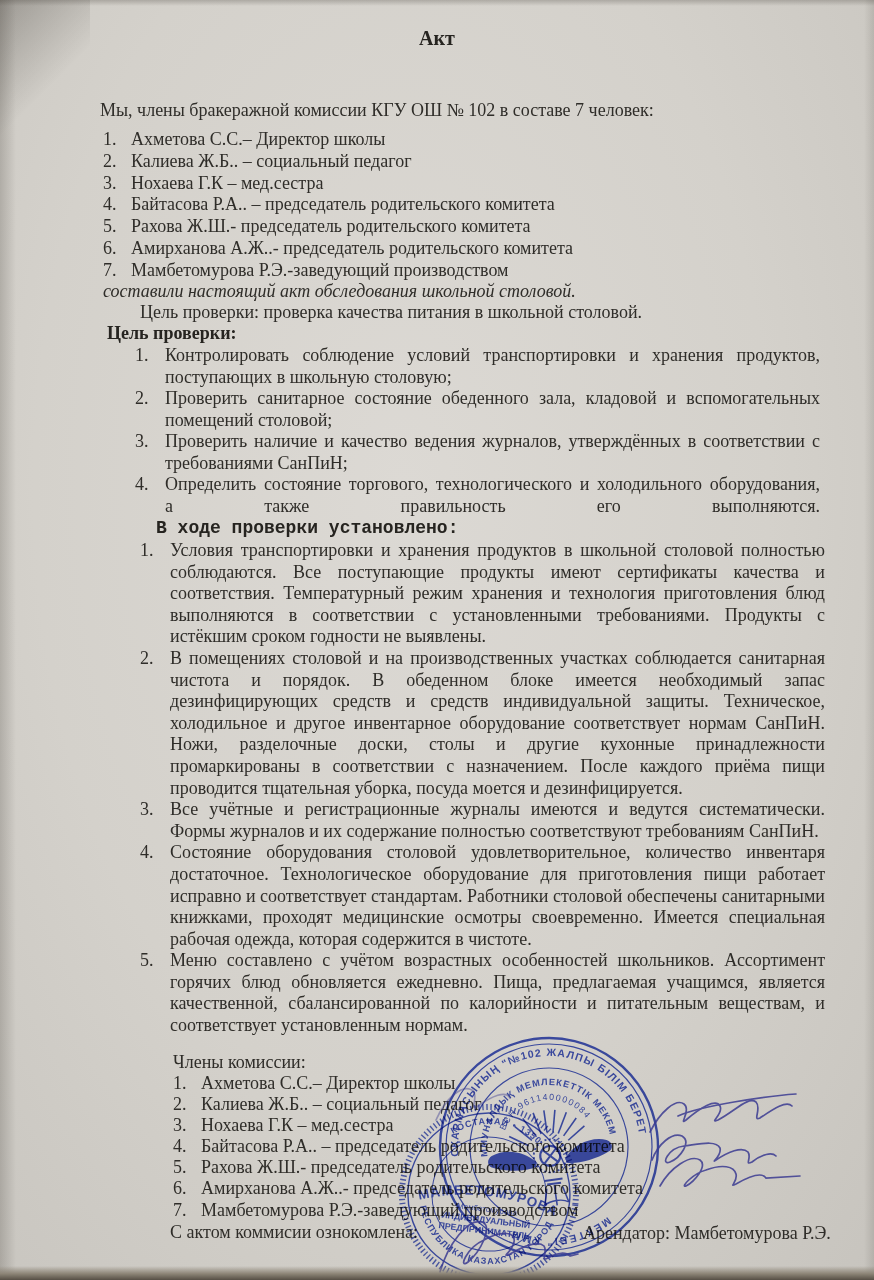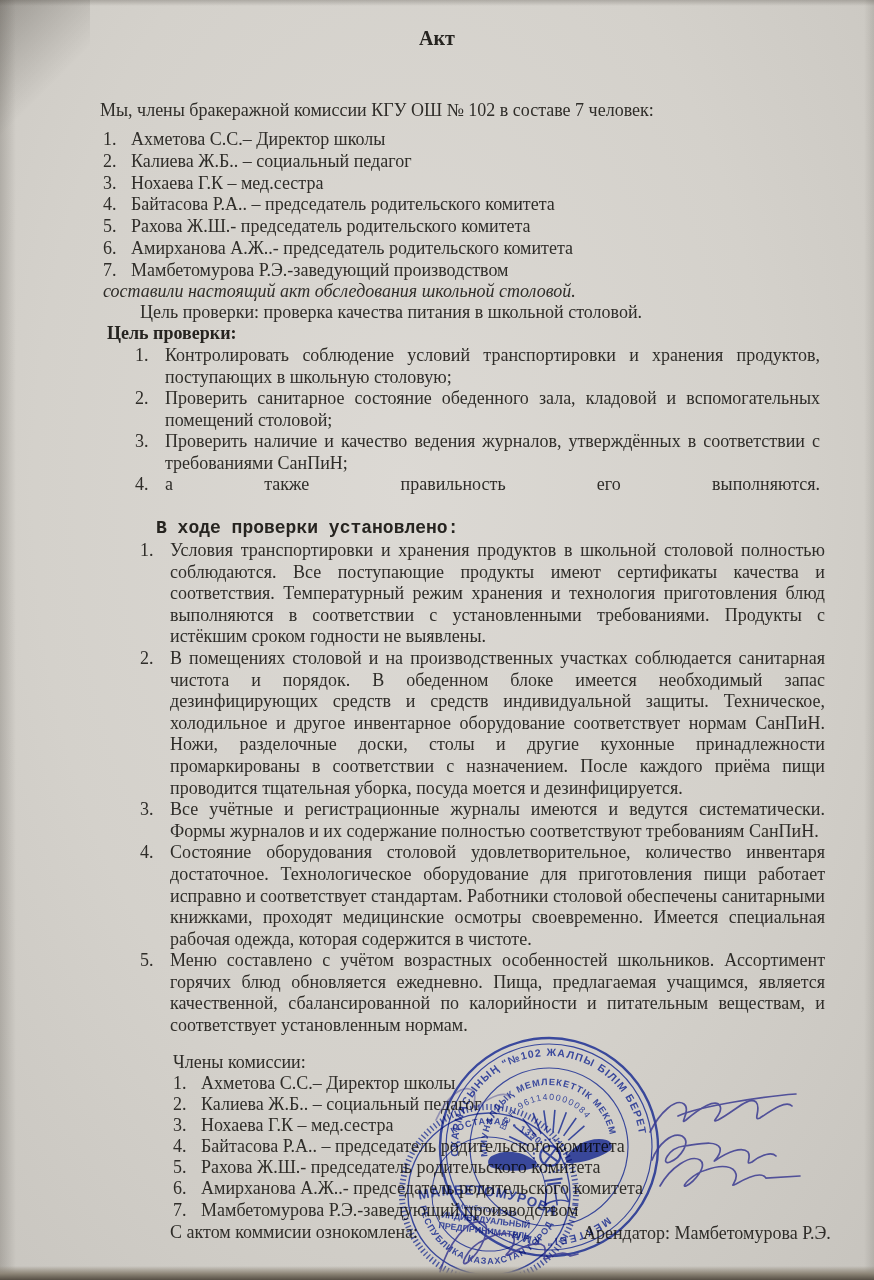--- a/index.html
+++ b/index.html
@@ -112,20 +112,21 @@
         <span>Проверить санитарное состояние обеденного зала, кладовой и вспомогательных помещений столовой;</span>
       </div>
 
       <div class="li">
         <span class="num">3.</span>
         <span>Проверить наличие и качество ведения журналов, утверждённых в соответствии с требованиями СанПиН;</span>
       </div>
     </div>
   <div class="li jlast">
     <span class="num">4.</span>
+    <span>Определить состояние торгового, технологического и холодильного оборудования,</span>
   </div>
   <div class="lastline">
 
       <span>а</span>
 
       <span>также</span>
 
       <span>правильность</span>
 
       <span>его</span>

